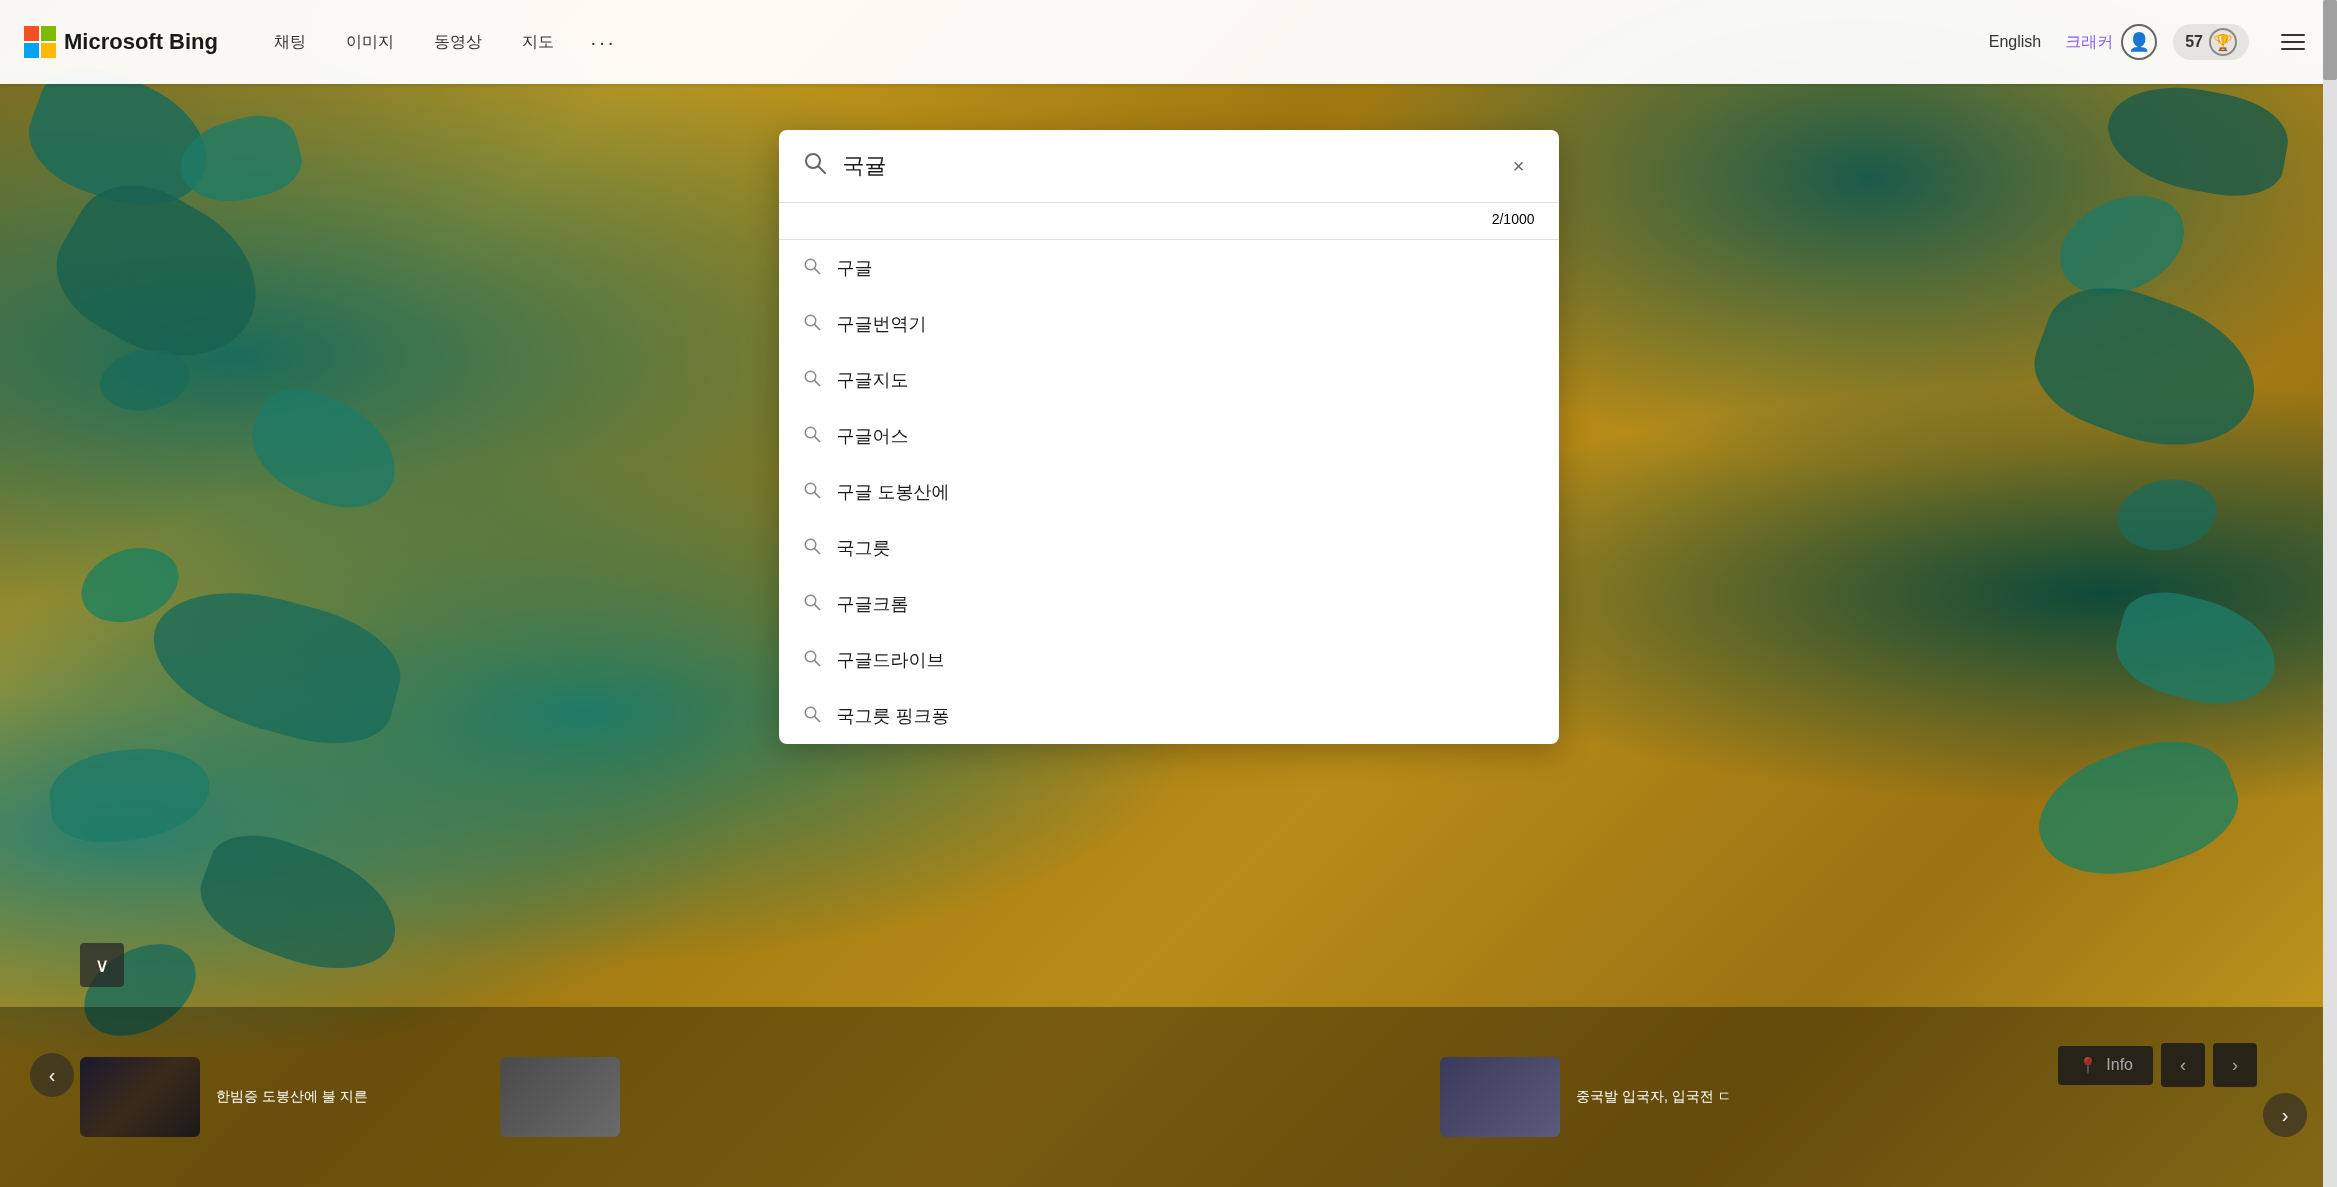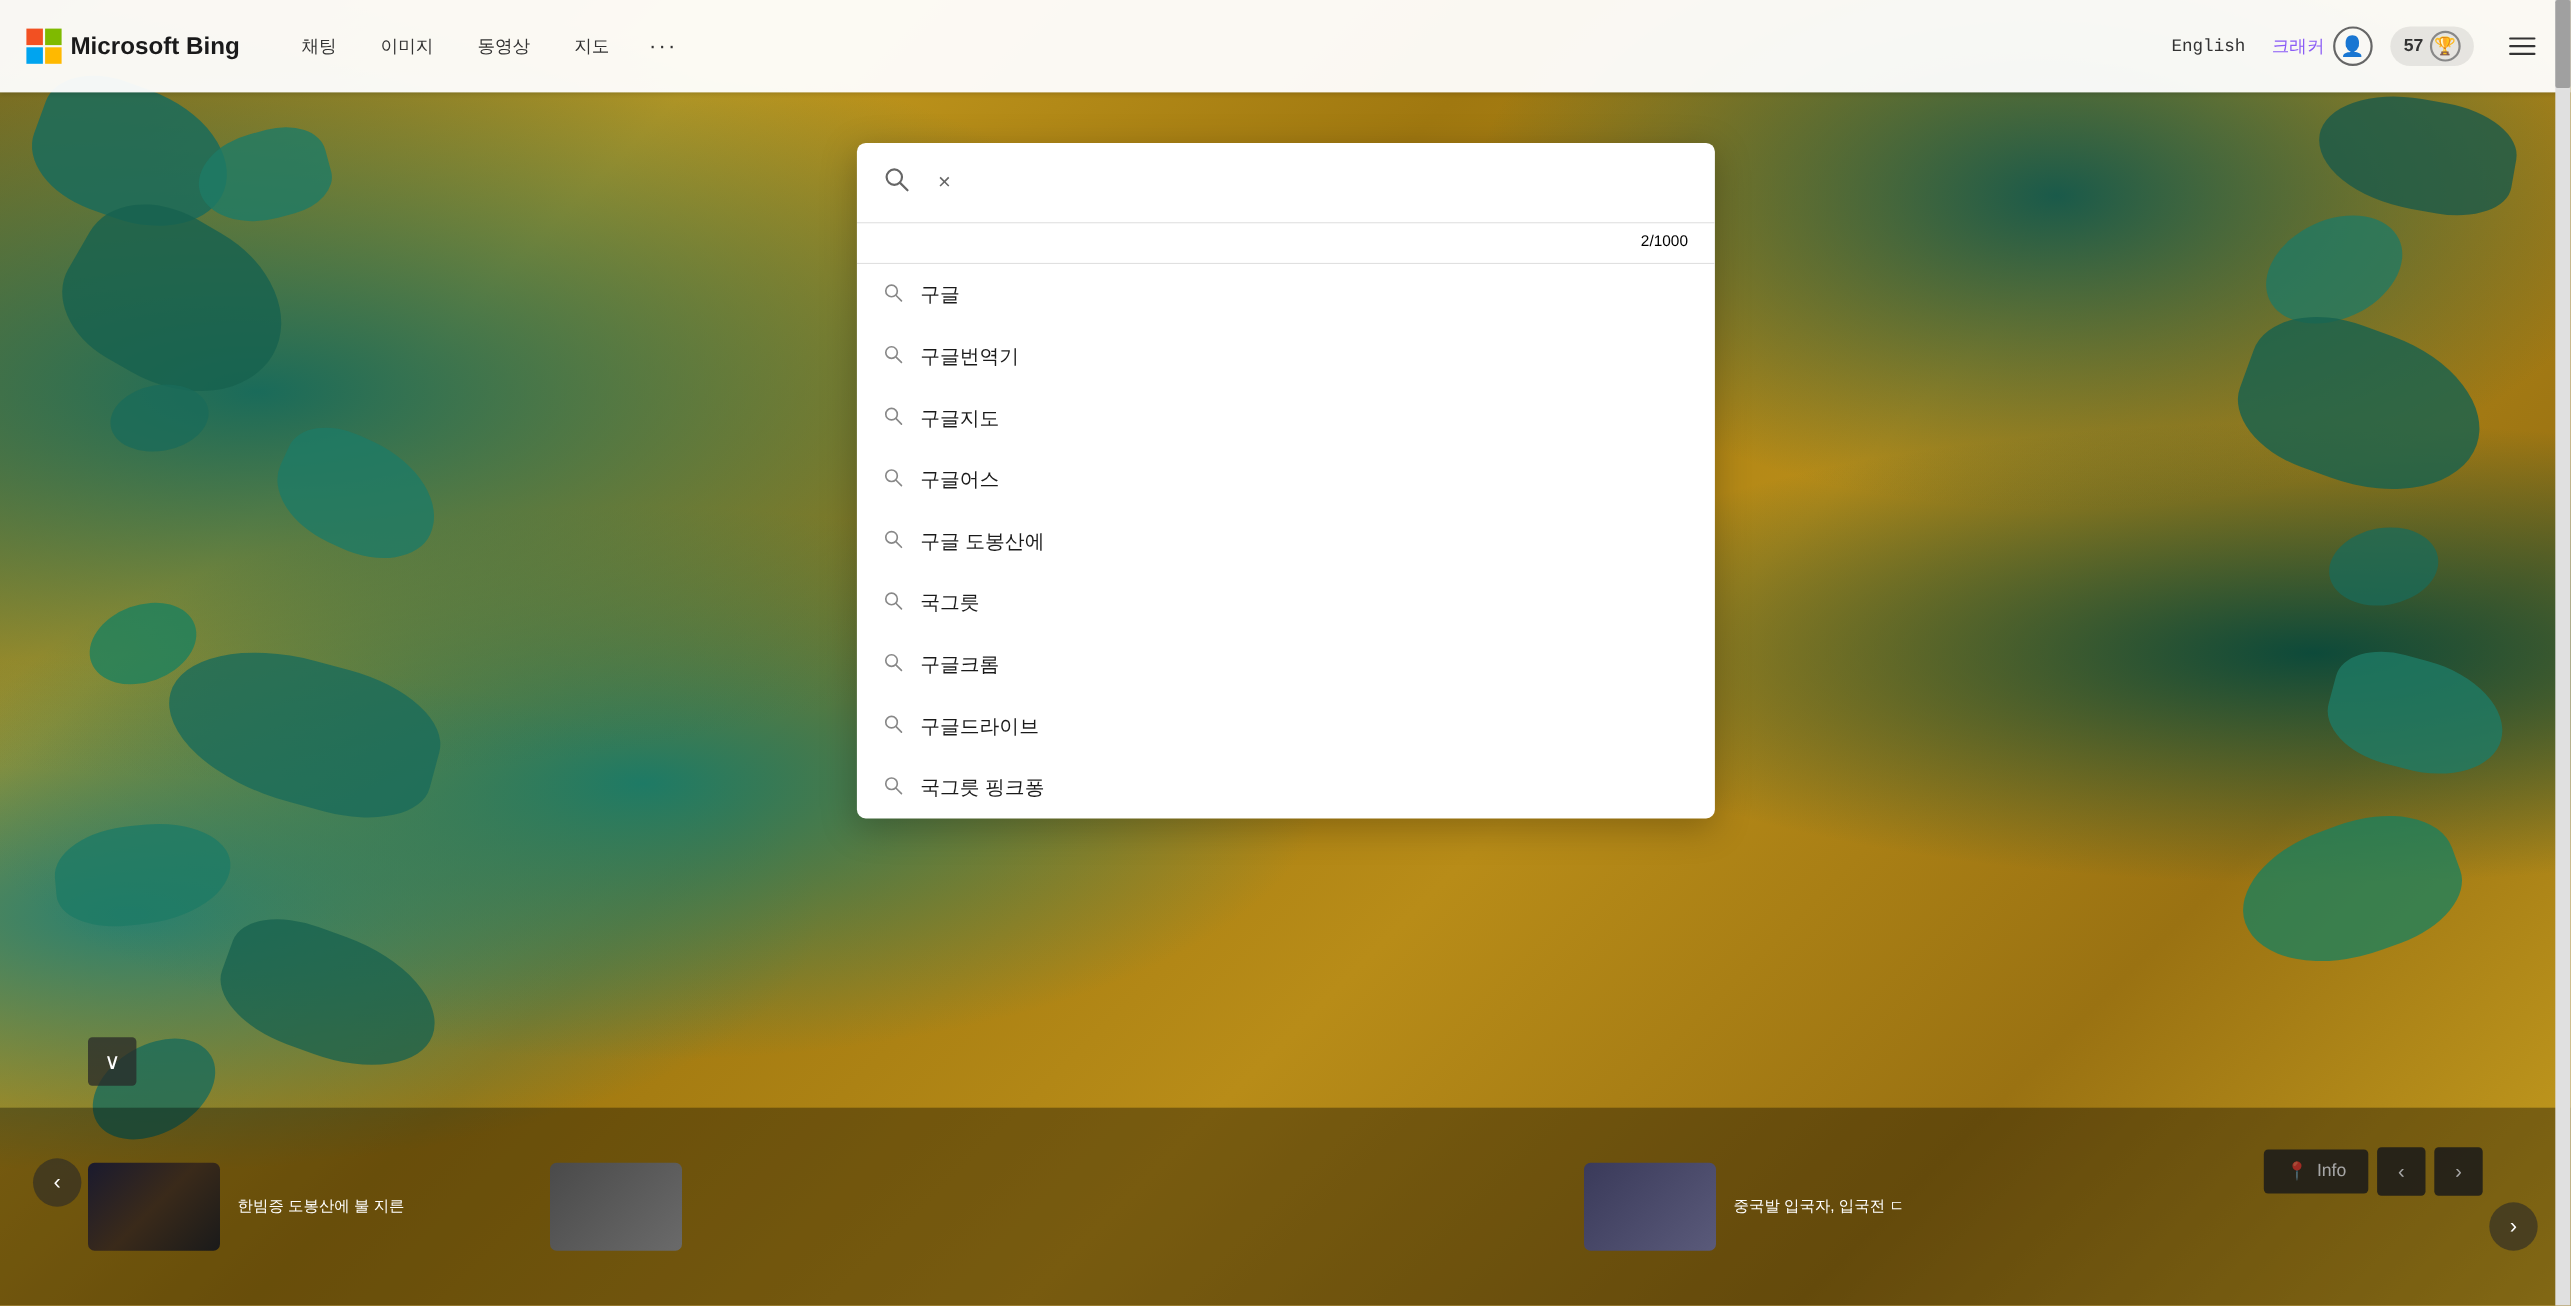--- a/index.html
+++ b/index.html
@@ -103,21 +103,20 @@
       align-items: center;
       gap: 16px;
       margin-left: auto;
     }
 
     .lang-btn {
       font-size: 16px;
       color: #333;
       cursor: pointer;
       padding: 4px 8px;
-      font-family: Liberation Mono, monospace;
     }
 
     .user-section {
       display: flex;
       align-items: center;
       gap: 8px;
       cursor: pointer;
     }
 
     .user-name {
@@ -472,20 +471,21 @@
 </nav>
 
 <div class="search-overlay">
   <div class="search-input-row">
     <span class="search-icon-wrap">
       <svg width="24" height="24" viewBox="0 0 24 24" fill="none">
         <circle cx="10" cy="10" r="7" stroke="#666" stroke-width="2"></circle>
         <line x1="15.5" y1="15.5" x2="22" y2="22" stroke="#666" stroke-width="2" stroke-linecap="round"></line>
       </svg>
     </span>
+    <input class="search-input" type="text" value="국귤" style="">
     <div class="search-clear-btn">×</div>
   </div>
   <div class="search-char-count">2/1000</div>
   <ul class="suggestion-list">
     <li class="suggestion-item">
       <span class="suggestion-search-icon">
         <svg width="18" height="18" viewBox="0 0 24 24" fill="none">
           <circle cx="10" cy="10" r="7" stroke="#888" stroke-width="2"></circle>
           <line x1="15.5" y1="15.5" x2="22" y2="22" stroke="#888" stroke-width="2" stroke-linecap="round"></line>
         </svg>

